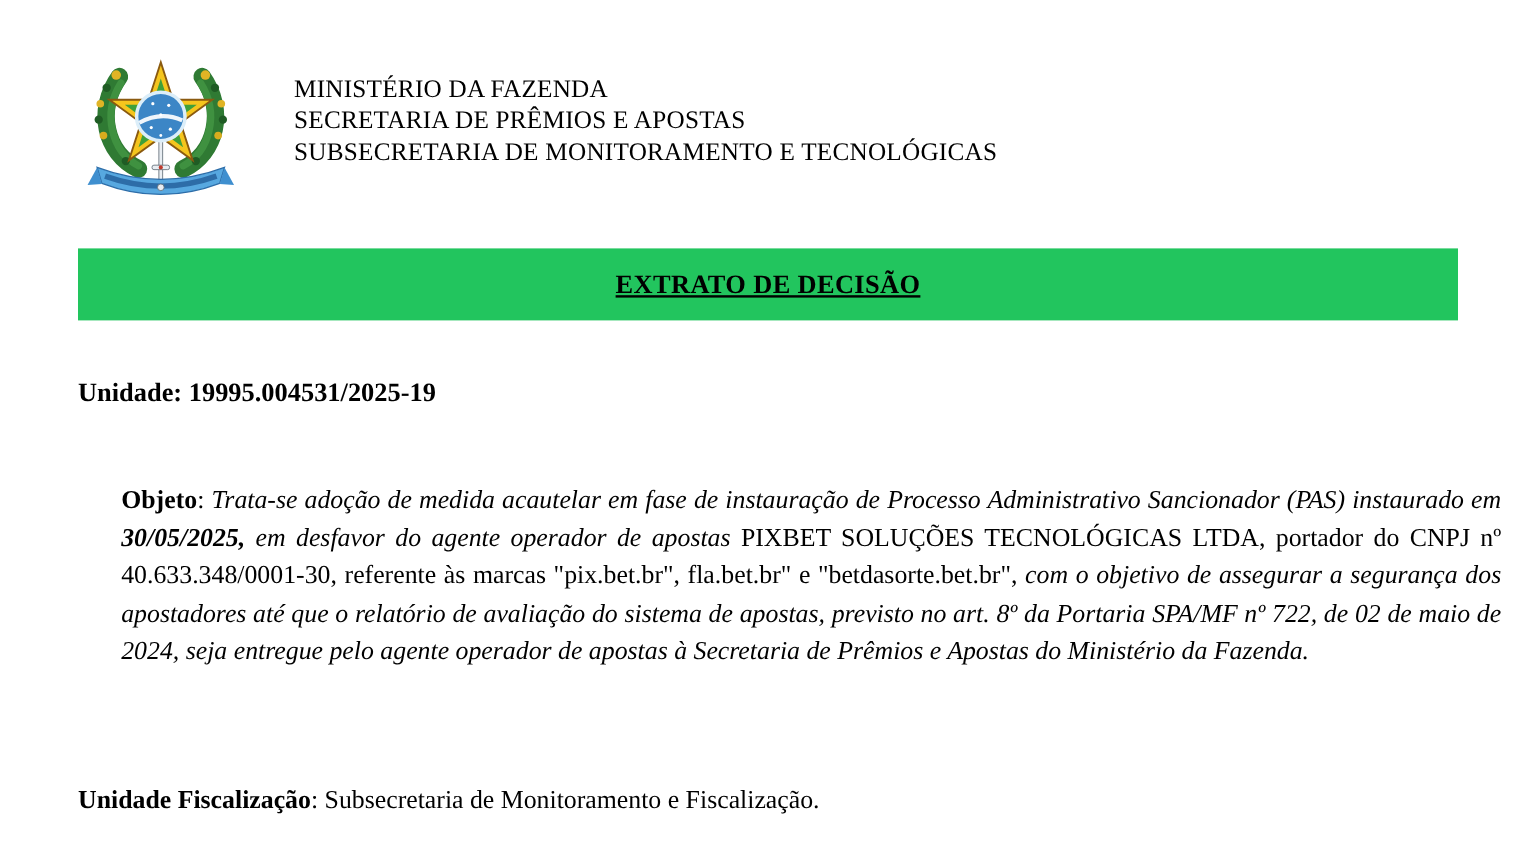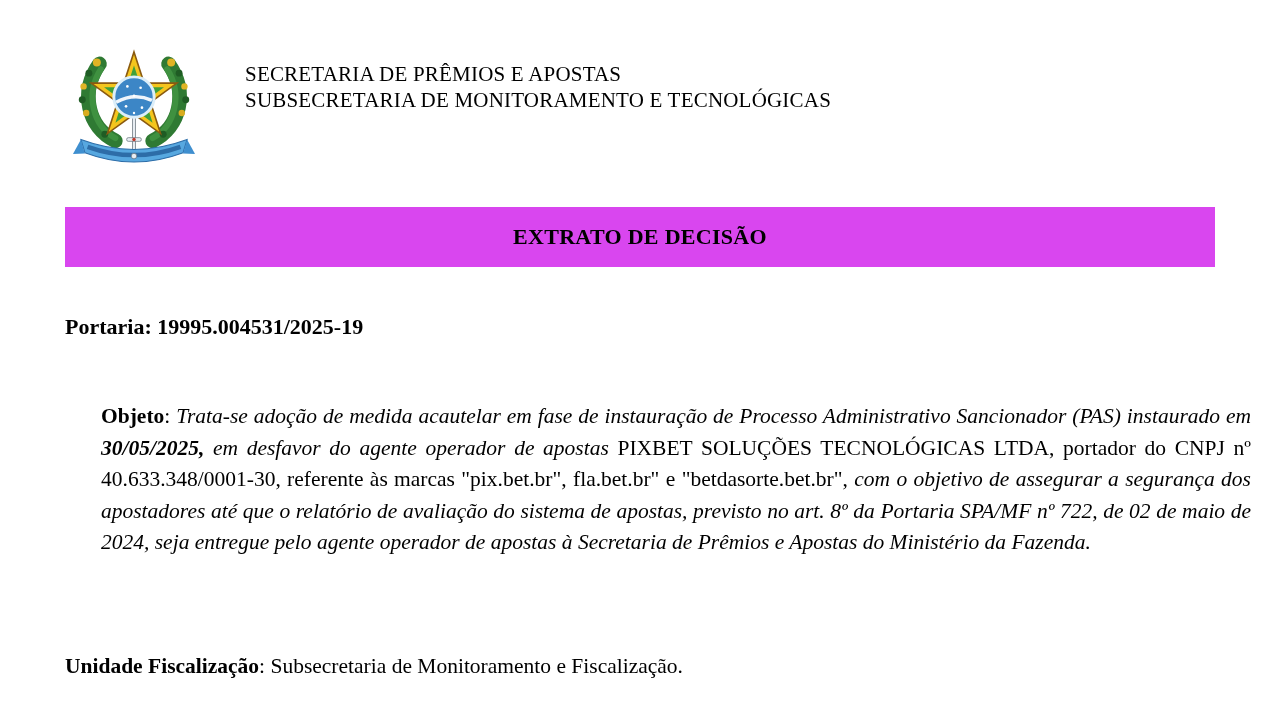--- a/index.html
+++ b/index.html
@@ -20,22 +20,22 @@
   .org-block {
     position: absolute; left: 245px; top: 61px;
     font-size: 21px; line-height: 26px;
     letter-spacing: 0.2px;
     white-space: nowrap;
   }
 
   .banner {
     position: absolute; left: 65px; top: 207px;
     width: 1150px; height: 60px;
-    background: #d946ef;
-    display: flex; align-items: center; justify-content: center;
+    background: #22c55e;
+    display: flex; align-items: center; justify-content: center; text-decoration: underline;
   }
   .banner-title {
     font-weight: bold; font-size: 22px; letter-spacing: 0.3px;
   }
 
   .processo {
     position: absolute; left: 65px; top: 314px;
     width: 1150px;
     font-size: 22px; font-weight: bold;
   }
@@ -102,27 +102,28 @@
       <path d="M10 78 L 4 89 L 13 88.5 Z" fill="#3f8fcf"></path>
       <path d="M90 78 L 96 89 L 87 88.5 Z" fill="#3f8fcf"></path>
 
       <rect x="44.5" y="76.6" width="11" height="2.8" rx="1.2" fill="#e8edf2" stroke="#5a6670" stroke-width="0.5"></rect>
       <circle cx="50" cy="78" r="1.3" fill="#c0392b"></circle>
       <circle cx="50" cy="90.5" r="2.1" fill="#e8edf2" stroke="#5a6670" stroke-width="0.5"></circle>
     </svg>
   </div>
 
   <div class="org-block">
+    <div>MINISTÉRIO DA FAZENDA</div>
     <div>SECRETARIA DE PRÊMIOS E APOSTAS</div>
     <div>SUBSECRETARIA DE MONITORAMENTO E TECNOLÓGICAS</div>
   </div>
 
   <div class="banner">
     <span class="banner-title">EXTRATO DE DECISÃO</span>
   </div>
 
-  <div class="processo"><span class="b">Portaria:</span> <span class="b">19995.004531/2025-19</span></div>
+  <div class="processo"><span class="b">Unidade:</span> <span class="b">19995.004531/2025-19</span></div>
 
   <div class="objeto"><span class="b">Objeto</span><span>: </span><span class="i">Trata-se adoção de medida acautelar em fase de instauração de Processo Administrativo Sancionador (PAS) instaurado em </span><span class="bi">30/05/2025,</span><span class="i"> em desfavor do agente operador de apostas</span><span> PIXBET SOLUÇÕES TECNOLÓGICAS LTDA, portador do CNPJ nº 40.633.348/0001-30, referente às marcas "pix.bet.br", fla.bet.br" e "betdasorte.bet.br", </span><span class="i">com o objetivo de assegurar a segurança dos apostadores até que o relatório de avaliação do sistema de apostas, previsto no art. 8º da Portaria SPA/MF nº 722, de 02 de maio de 2024, seja entregue pelo agente operador de apostas à Secretaria de Prêmios e Apostas do Ministério da Fazenda.</span></div>
 
   <div class="unidade"><span class="b">Unidade Fiscalização</span><span>: </span><span>Subsecretaria de Monitoramento e Fiscalização.</span></div>
 
 </div>
 
 </body></html>

